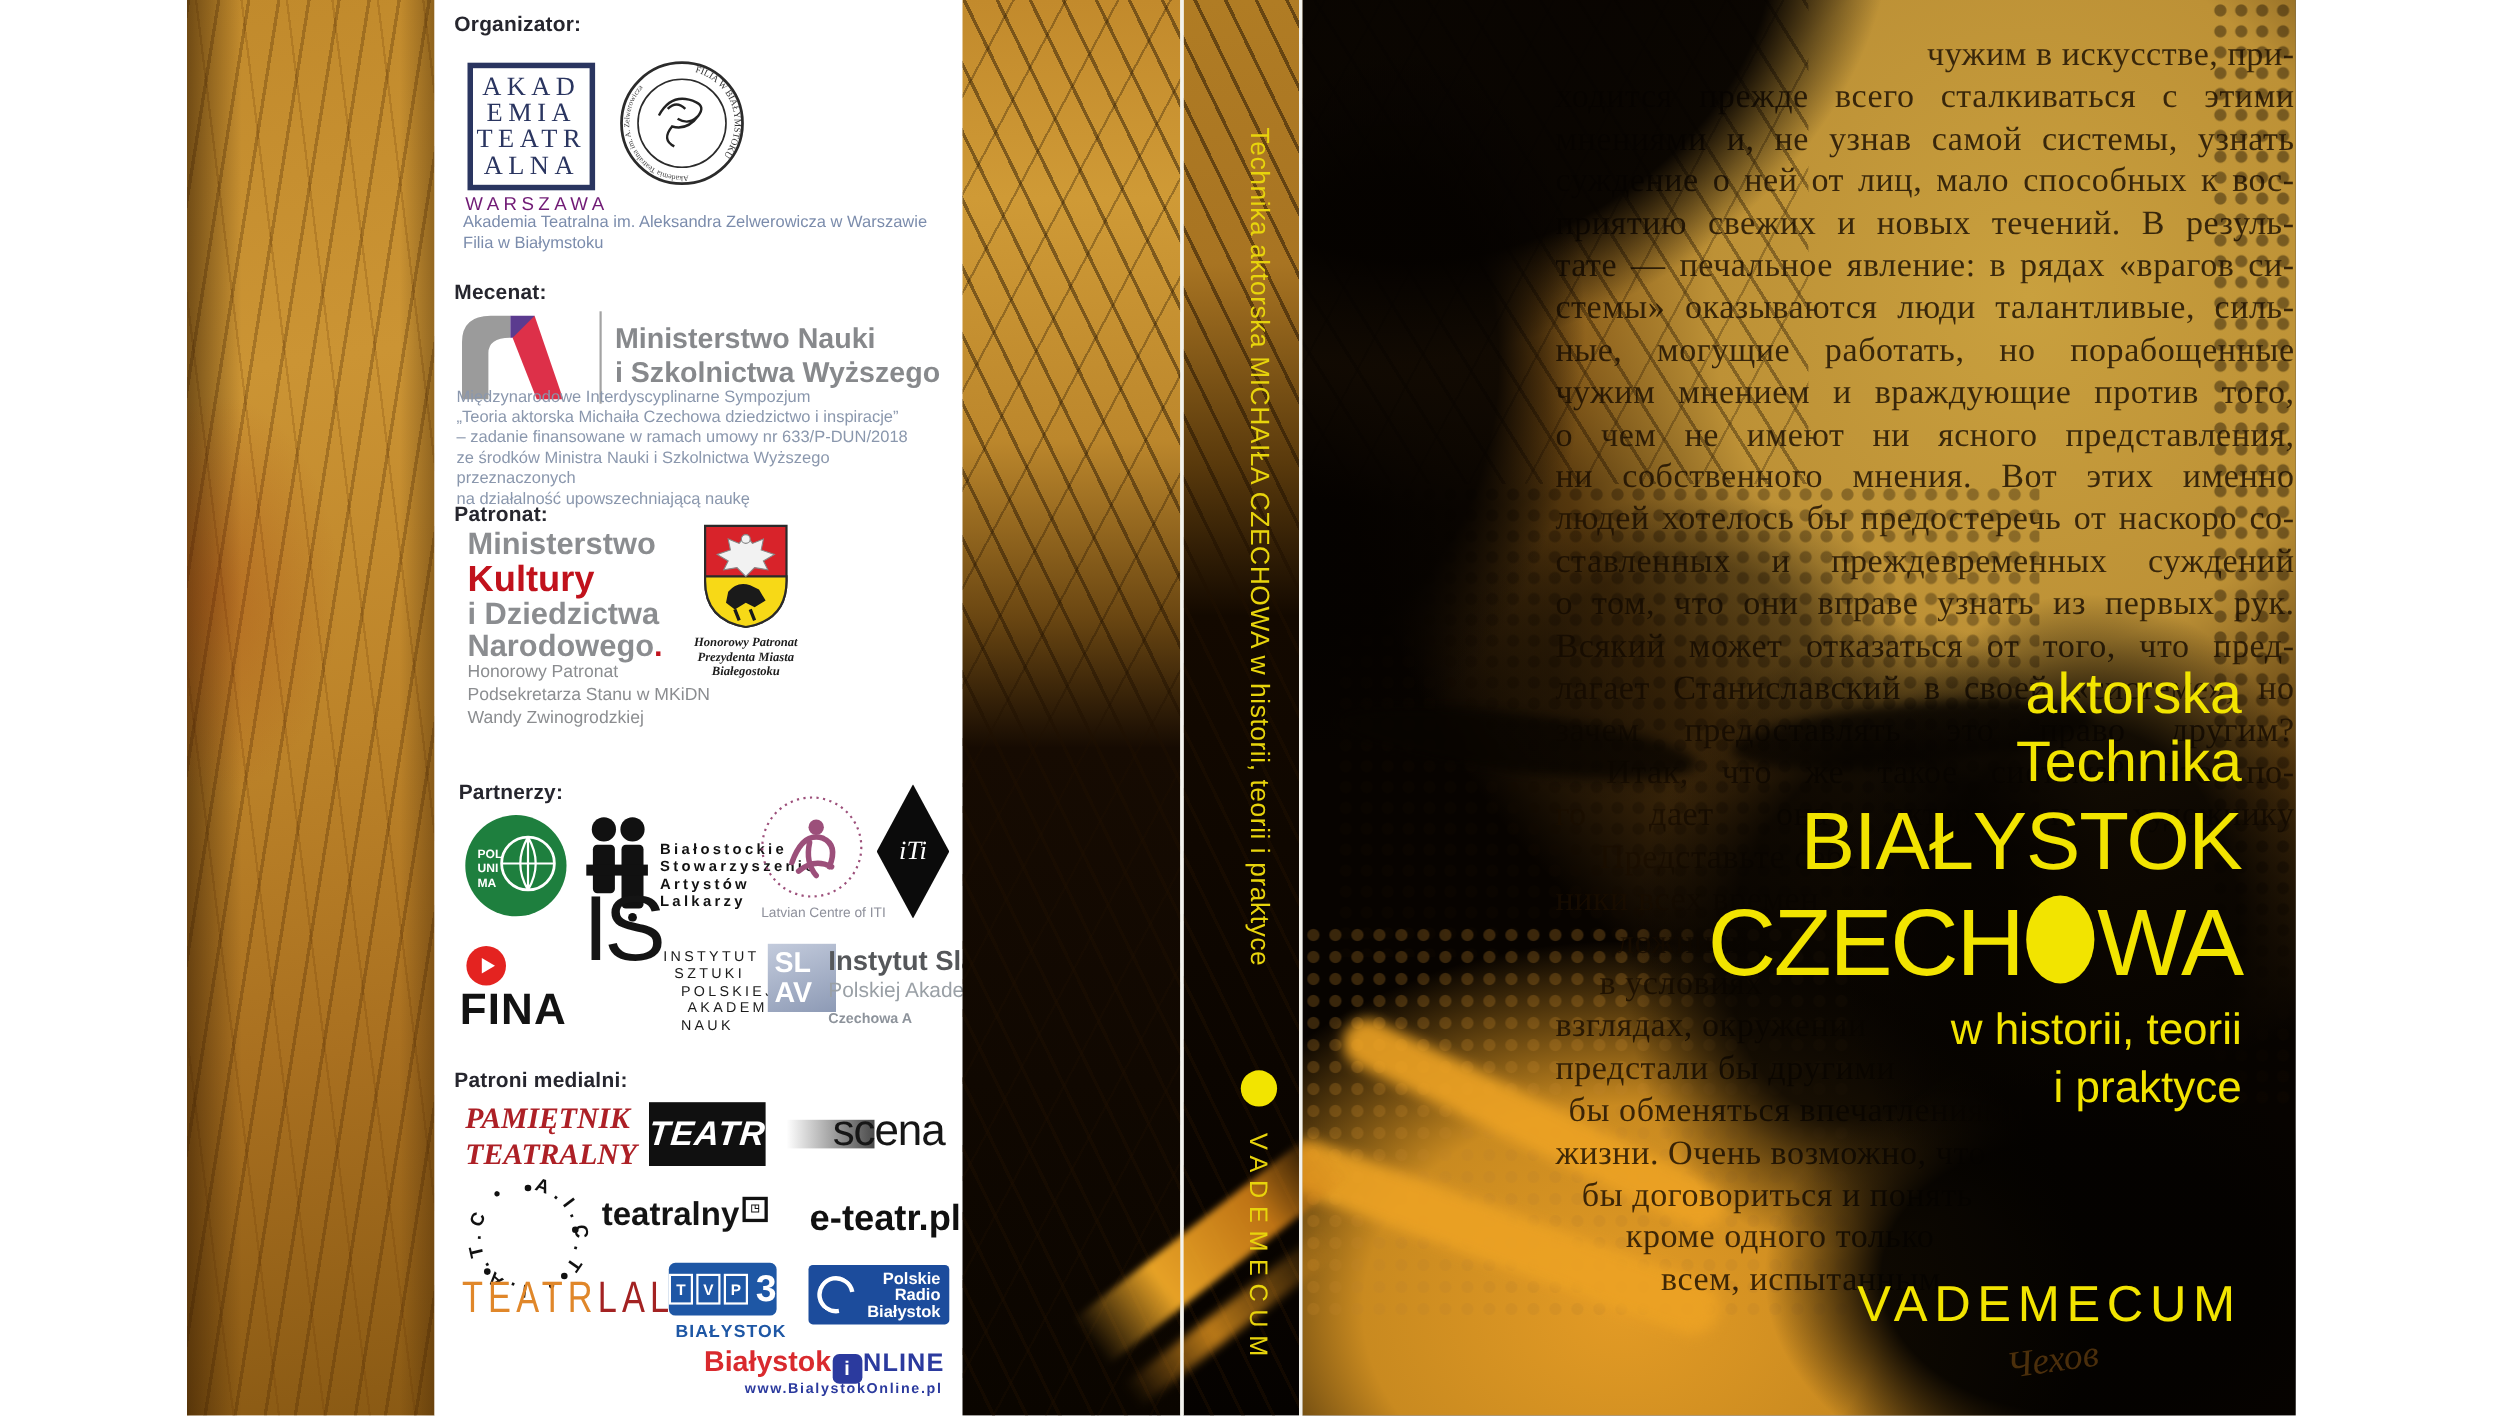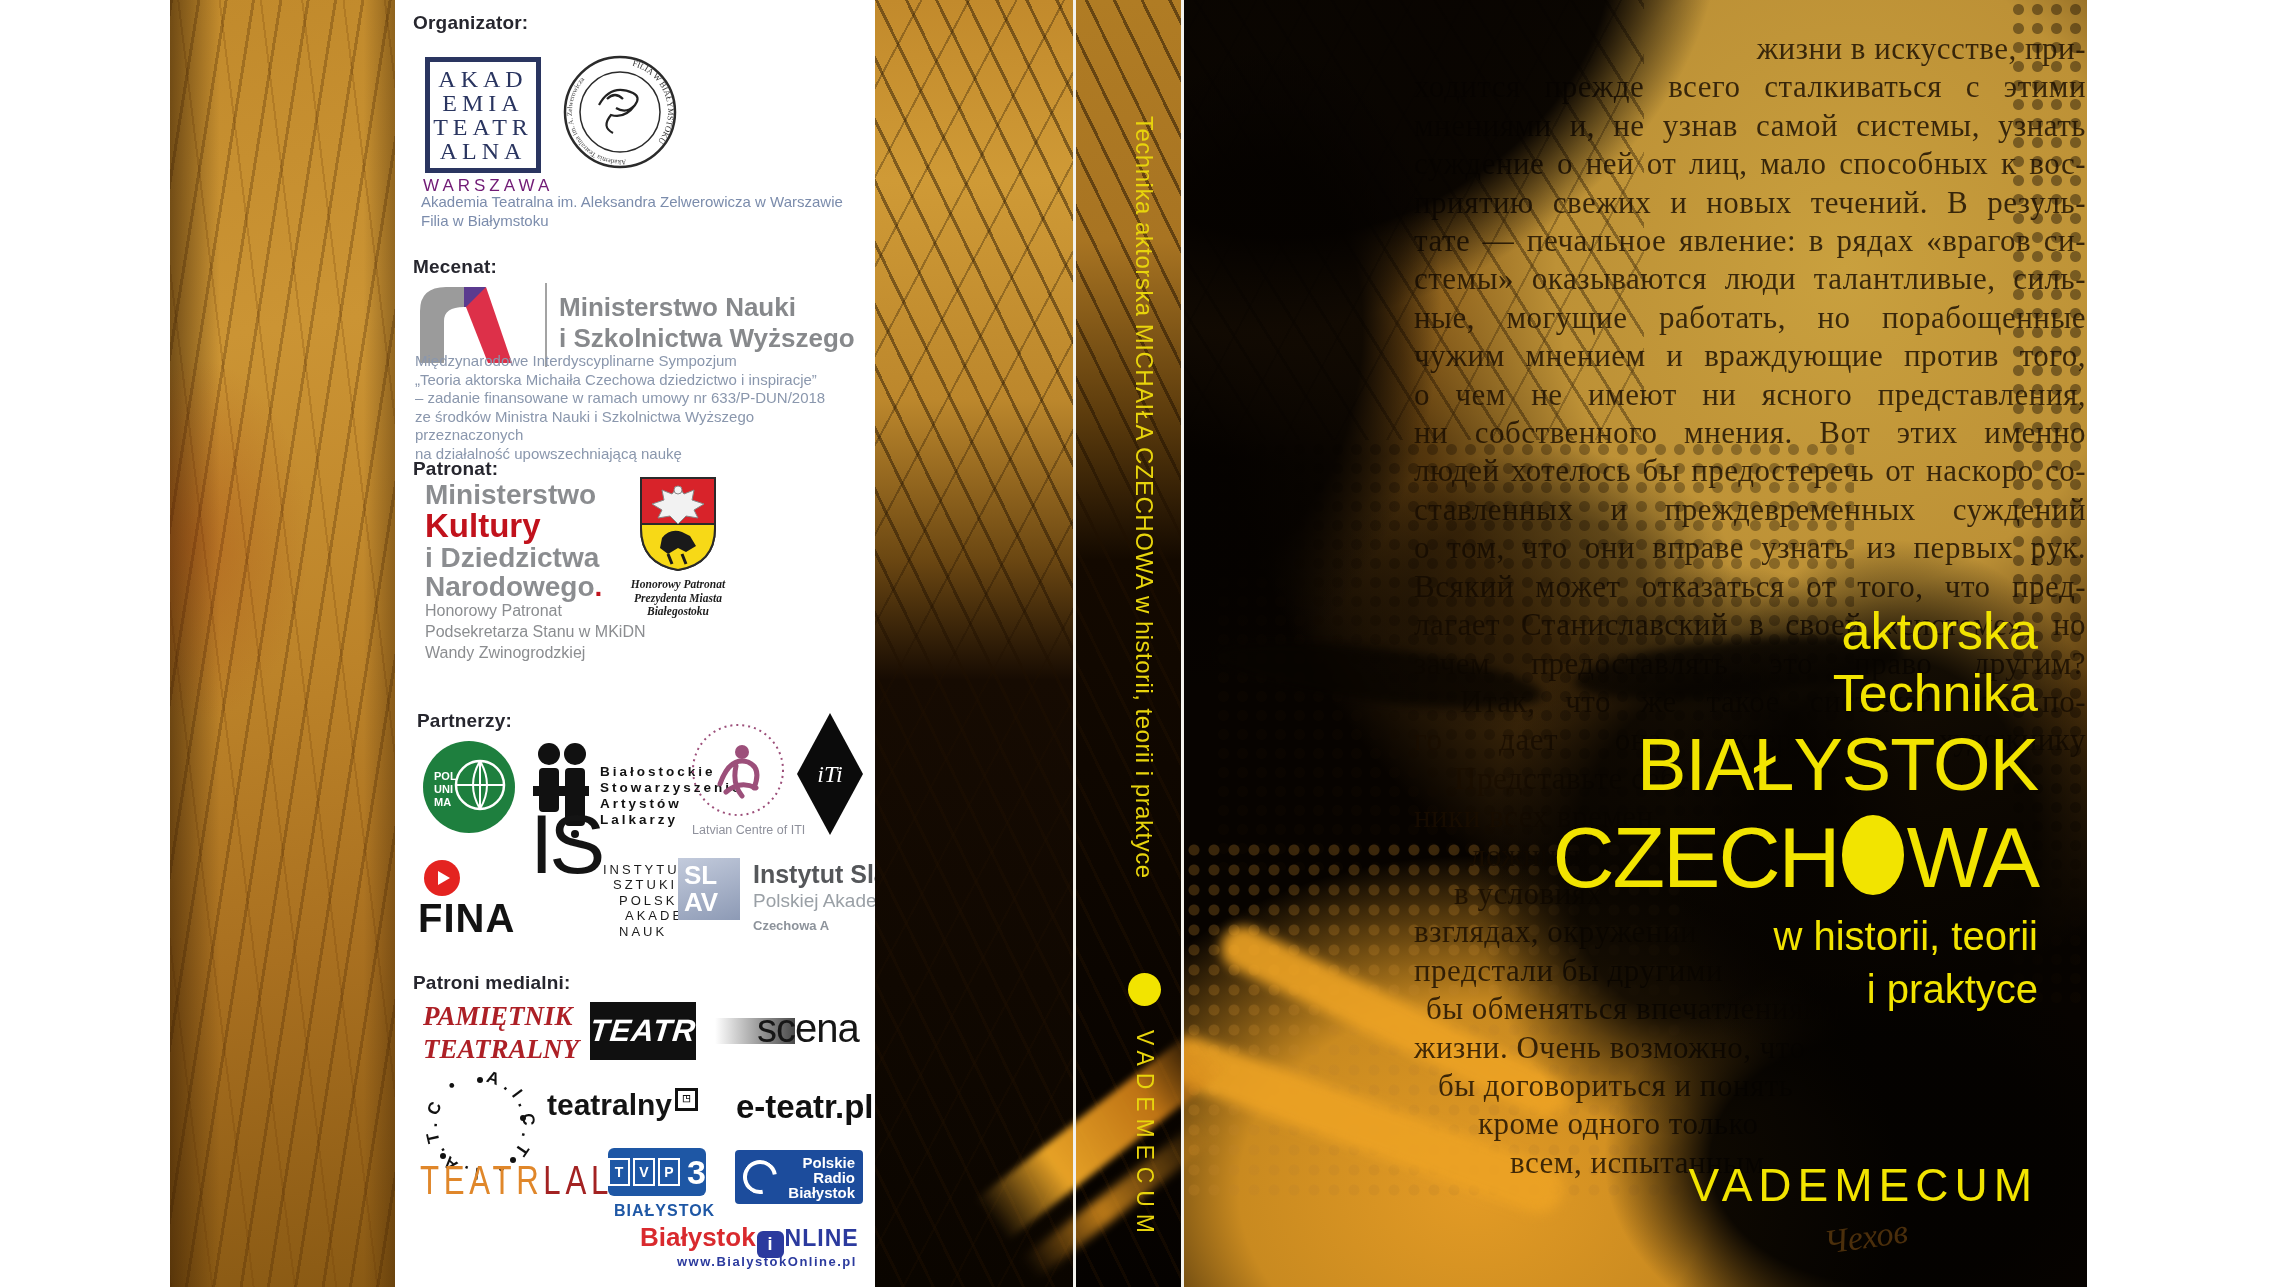--- a/index.html
+++ b/index.html
@@ -43,21 +43,21 @@
            clip-path:polygon(50% 0,100% 50%,50% 100%,0 50%);
            display:flex;align-items:center;justify-content:center;color:#fff;
            font-family:"Liberation Serif",serif;font-size:24px;font-style:italic;}
   .fina-c{width:36px;height:36px;border-radius:50%;background:#e42320;display:flex;align-items:center;justify-content:center;}
   .fina-tri{width:0;height:0;border-left:12px solid #fff;border-top:7px solid transparent;border-bottom:7px solid transparent;margin-left:3px;}
   .fina-t{font-size:40px;font-weight:900;letter-spacing:1px;color:#121212;}
   .is-g{font-size:84px;font-weight:400;color:#141414;letter-spacing:-4px;line-height:84px;}
   .is-t{font-size:13px;line-height:15.4px;font-weight:500;letter-spacing:3px;color:#1c1c1c;}
   .slavsq{width:62px;height:62px;background:linear-gradient(160deg,#c3cbdc,#8d9ab5);
           color:#fff;font-weight:bold;font-size:26px;line-height:27px;padding-left:6px;box-sizing:border-box;
-          display:flex;flex-direction:column;justify-content:center;}
+          display:flex;flex-direction:column;justify-content:center;margin-left:20px;}
   .slav1{font-size:25px;font-weight:bold;color:#55575a;}
   .slav2{font-size:19px;color:#9aa0a6;}
   .slav3{font-size:13px;font-weight:bold;color:#8d939b;}
 
   .pam{font-size:27px;line-height:33px;font-weight:900;font-style:italic;
        font-family:"Liberation Serif",serif;color:#ad2026;}
   .teatrbox{width:106px;height:58px;background:#101010;display:flex;align-items:center;justify-content:center;}
   .teatrbox span{color:#fff;font-weight:900;font-style:italic;font-size:31px;letter-spacing:1px;transform:skewX(-6deg);}
   .scena-bar{width:80px;height:26px;background:linear-gradient(to right,rgba(140,140,140,0),#4a4a4a);}
   .scena-t{font-size:40px;font-weight:500;color:#161616;letter-spacing:-1px;}
@@ -348,21 +348,21 @@
 
   <div class="abs front">
     <div class="layer straws"></div>
     <div class="layer finger f1"></div>
     <div class="layer finger f2"></div>
     <div class="layer dots dots-right"></div>
     <div class="layer dots dots-mid"></div>
     <div class="layer dots-low dots"></div>
 
     <div class="layer ru">
-      <div class="r">жизни в искусстве, при-</div>
+      <div class="r">чужим в искусстве, при-</div>
       <div class="j">ходится прежде всего сталкиваться с этими</div>
       <div class="j">мнениями и, не узнав самой системы, узнать</div>
       <div class="j">суждение о ней от лиц, мало способных к вос-</div>
       <div class="j">приятию свежих и новых течений. В резуль-</div>
       <div class="j">тате — печальное явление: в рядах «врагов си-</div>
       <div class="j">стемы» оказываются люди талантливые, силь-</div>
       <div class="j">ные, могущие работать, но порабощенные</div>
       <div class="j">чужим мнением и враждующие против того,</div>
       <div class="j">о чем не имеют ни ясного представления,</div>
       <div class="j">ни собственного мнения. Вот этих именно</div>

